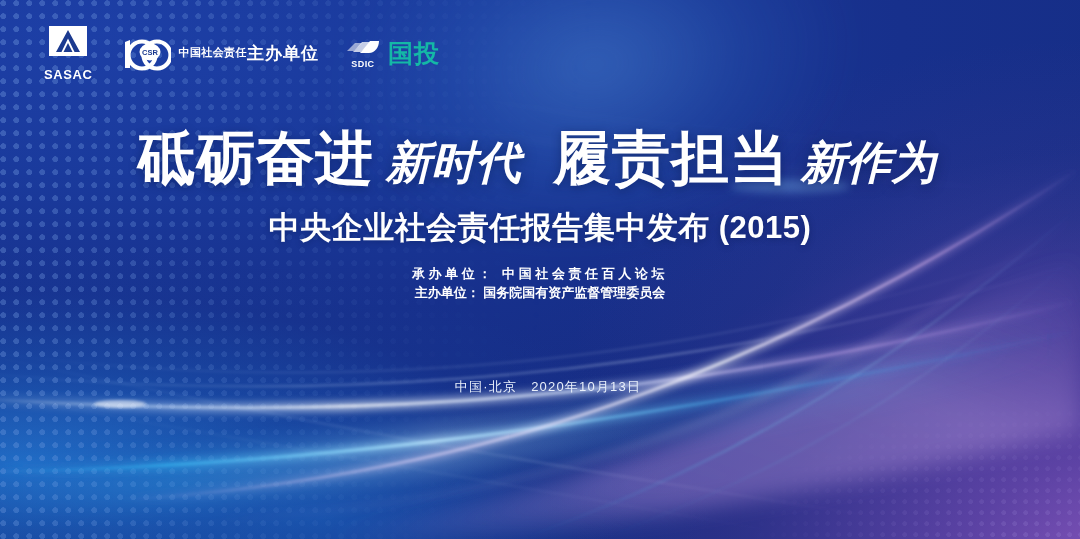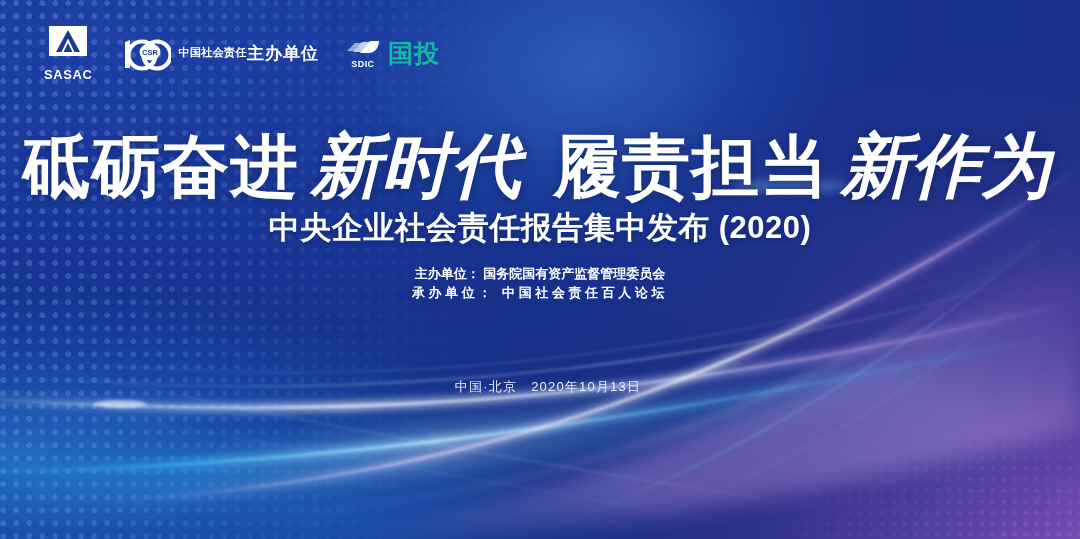--- a/index.html
+++ b/index.html
@@ -150,28 +150,28 @@
     white-space: nowrap;
     z-index: 5;
   }
   .hl-seg {
     display: inline-block;
     color: #ffffff;
     vertical-align: baseline;
   }
   .hl-song {
     font-family: "Liberation Serif", "DejaVu Serif", serif;
-    font-size: 68px;
+    font-size: 58px;
     font-weight: 700;
     letter-spacing: 1px;
     text-shadow: 0 2px 10px rgba(6,22,70,0.45);
   }
   .hl-brush {
     font-family: "DejaVu Serif", "Liberation Serif", serif;
-    font-size: 70px;
+    font-size: 45px;
     font-weight: 700;
     font-style: italic;
     letter-spacing: 0px;
     margin: 0 6px 0 12px;
     text-shadow: 0 2px 12px rgba(6,22,70,0.5);
   }
   .hl-gap { display: inline-block; width: 26px; }
 
   
   .subtitle {
@@ -360,24 +360,24 @@
       </div>
       <div class="sdic-cn">国投</div>
     </div>
 
   </div>
 
   <div class="headline">
     <span class="hl-seg hl-song">砥砺奋进</span><span class="hl-seg hl-brush">新时代</span><span class="hl-gap"></span><span class="hl-seg hl-song">履责担当</span><span class="hl-seg hl-brush">新作为</span>
   </div>
 
-  <div class="subtitle">中央企业社会责任报告集中发布 (2020)</div>
+  <div class="subtitle">中央企业社会责任报告集中发布 (2015)</div>
 
   <div class="orgs">
+    <span class="org-line spaced">承办单位： 中国社会责任百人论坛</span>
     <span class="org-line">主办单位： 国务院国有资产监督管理委员会</span>
-    <span class="org-line spaced">承办单位： 中国社会责任百人论坛</span>
   </div>
 
   <div class="datebar">
     <span>中国·北京</span><span class="sep"></span><span>2020年10月13日</span>
   </div>
 
 </div>
 
 </body></html>

